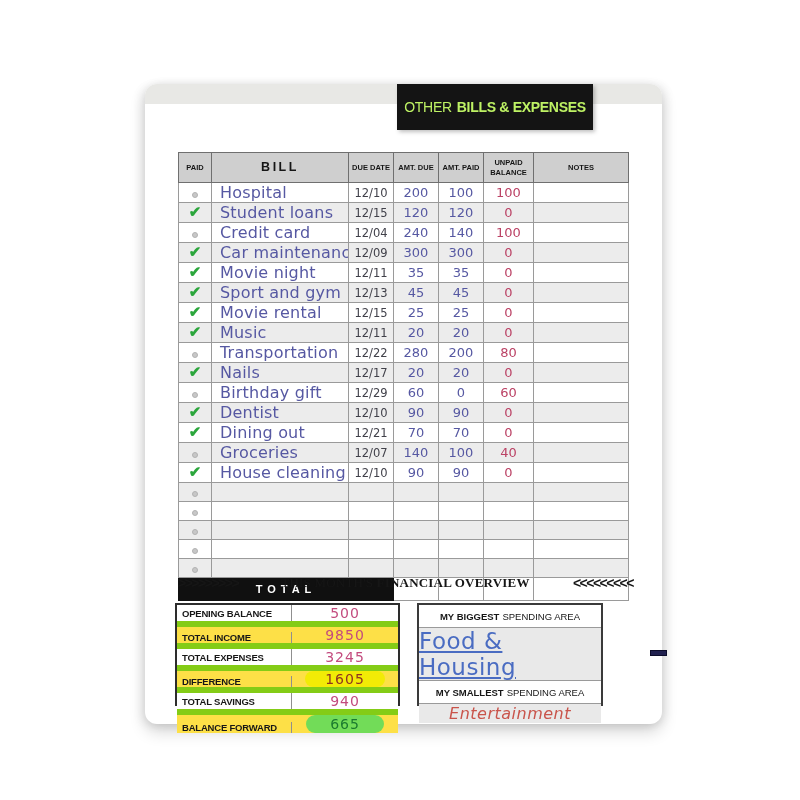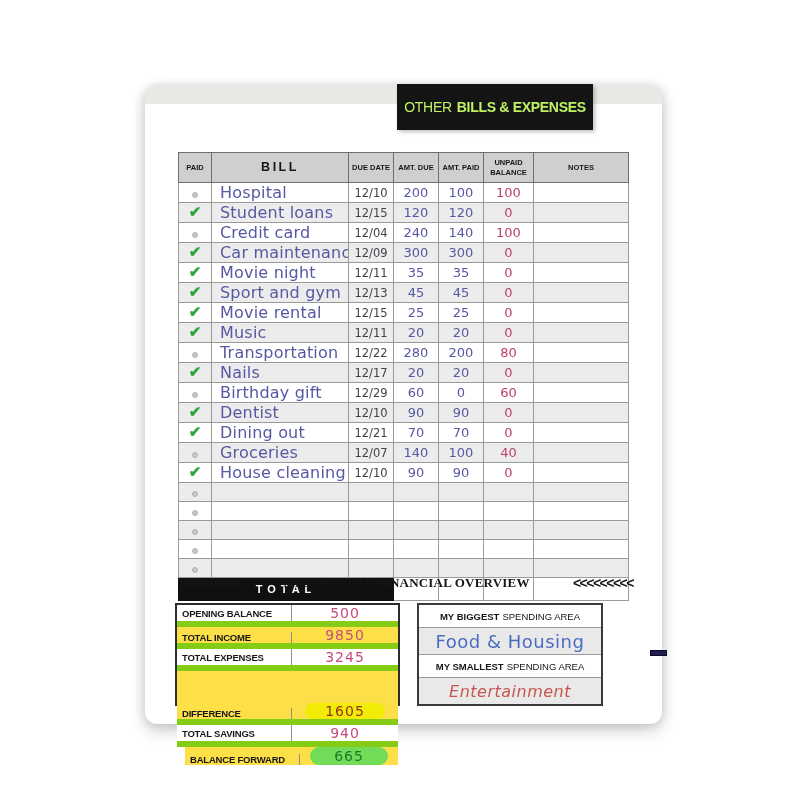--- a/index.html
+++ b/index.html
@@ -57,43 +57,43 @@
   }
   .arrows { font-weight:800; font-size:14px; letter-spacing:-1.5px; white-space:nowrap; }
   .ov-title { font-size:13px; letter-spacing:0.2px; white-space:nowrap;font-family:Liberation Serif, serif; }
   .ov-title b { font-weight:800; }
 
   .summary {
     position:absolute; left:30px; top:519px; width:225px; height:103px;
     border:2px solid #2d2d2d; display:flex; flex-direction:column; background:#fff;
   }
   .sum-row { flex:1; display:flex; border-bottom:6px solid #84cc16; background:#ffffff; }
-  .sum-row:last-child { border-bottom:none;margin-left:8px; }
+  .sum-row:last-child { border-bottom:none; }
   .sum-row.stripe { background:#fde047;align-items:flex-end; }
   .sum-label {
     width:115px; border-right:1px solid #8f8f8f; display:flex; align-items:center;
     padding-left:5px; font-size:9.5px; font-weight:800; color:#161616; letter-spacing:-0.2px;
   }
   .sum-value { flex:1; display:flex; align-items:center; justify-content:center; }
   .sum-value .val { font-size:14px; color:var(--value-pink,#c34b7e); letter-spacing:1px; }
-  .sum-value .hl-yellow { background:var(--highlight-yellow,#f2eb06); color:var(--difference-red,#8e3420); border-radius:8px; padding:0 20px;margin-top:32px; }
+  .sum-value .hl-yellow { background:var(--highlight-yellow,#f2eb06); color:var(--difference-red,#8e3420); border-radius:8px; padding:0 20px; }
   .sum-value .hl-green  { background:var(--highlight-green,#72dc58); color:var(--forward-green,#1b7a2e); border-radius:9px; padding:1px 24px; }
 
   .spending {
     position:absolute; left:272px; top:519px; width:186px; height:103px;
     border:2px solid #3a3a3a; display:flex; flex-direction:column; background:#be185d;
   }
   .sp-label {
     flex:0 0 22px; display:flex; align-items:center; justify-content:center; gap:3px;
     font-size:9.5px; color:#161616; background:#ffffff;
   }
   .sp-label b { font-weight:800; }
   .sp-value { flex:1; display:flex; align-items:center; justify-content:center; background:#e9e9e9; border-top:1px solid #9a9a9a; border-bottom:1px solid #9a9a9a; }
   .sp-value:last-child { border-bottom:none;font-style:italic; }
-  .sp-big { font-size:18px; color:var(--biggest-blue,#4a6cc2); letter-spacing:0.5px; }
+  .sp-big { font-size:23px; color:var(--biggest-blue,#4a6cc2); letter-spacing:0.5px;text-decoration:underline; }
   .sp-small { font-size:16px; color:var(--smallest-red,#c9544b); letter-spacing:0.5px; }
 
   .edge-mark { position:absolute; left:505px; top:566px; width:17px; height:6px; background:#20204f; border:1px solid #0c0c2a; }
 </style>
 </head>
 <body>
 
 <div class="photo">
   <div class="page">
     <div class="topband"></div>

